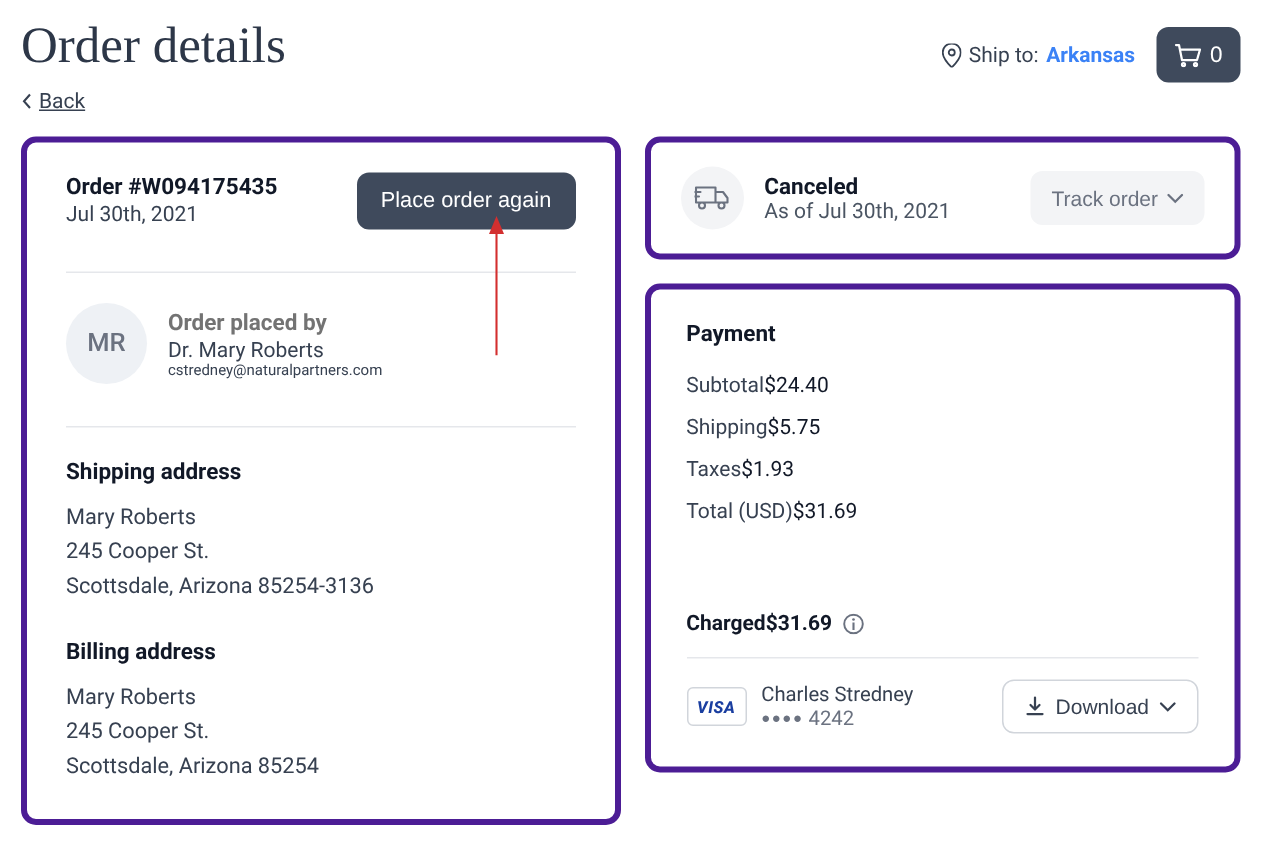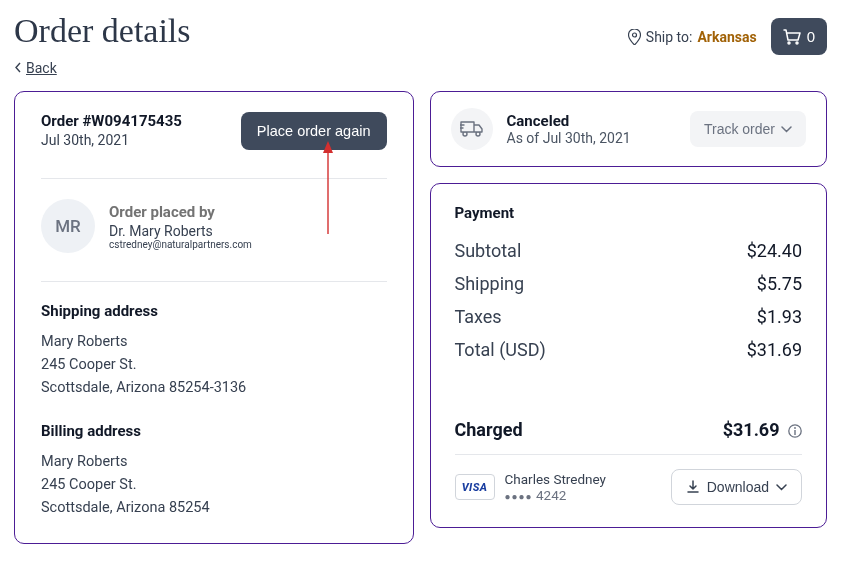--- a/index.html
+++ b/index.html
@@ -44,21 +44,21 @@
     }
     .ship-to {
       display: flex;
       align-items: center;
       gap: 5px;
       font-size: 14px;
       color: #374151;
     }
     .ship-to strong {
       font-weight: 700;
-      color: #a16207;
+      color: #3b82f6;
     }
     .cart-btn {
       background: #3f4a5c;
       color: #fff;
       border: none;
       border-radius: 8px;
       padding: 10px 12px;
       display: flex;
       align-items: center;
       gap: 6px;
@@ -73,21 +73,21 @@
     .left-col {
       width: 400px;
     }
     .right-col {
       width: 398px;
       display: flex;
       flex-direction: column;
       gap: 16px;
     }
     .card {
-      border: 1px solid #4c1d95;
+      border: 4px solid #4c1d95;
       border-radius: 10px;
       background: #fff;
     }
     .left-card {
       padding: 20px 26px 24px;
     }
     .order-top {
       display: flex;
       justify-content: space-between;
       align-items: flex-start;
@@ -213,22 +213,21 @@
       padding: 20px 24px 22px;
     }
     .payment-heading {
       font-size: 15px;
       font-weight: 700;
       color: #111827;
       margin-bottom: 18px;
     }
     .pay-row {
       display: flex;
-      justify-content: space-between;
-      font-size: 18px;
+      font-size: 14px;
       color: #374151;
       margin-bottom: 12px;
     }
     .pay-row .val {
       color: #111827;
     }
     .pay-row.bold .label-text,
     .pay-row.bold .val {
       font-weight: 700;
       color: #111827;

